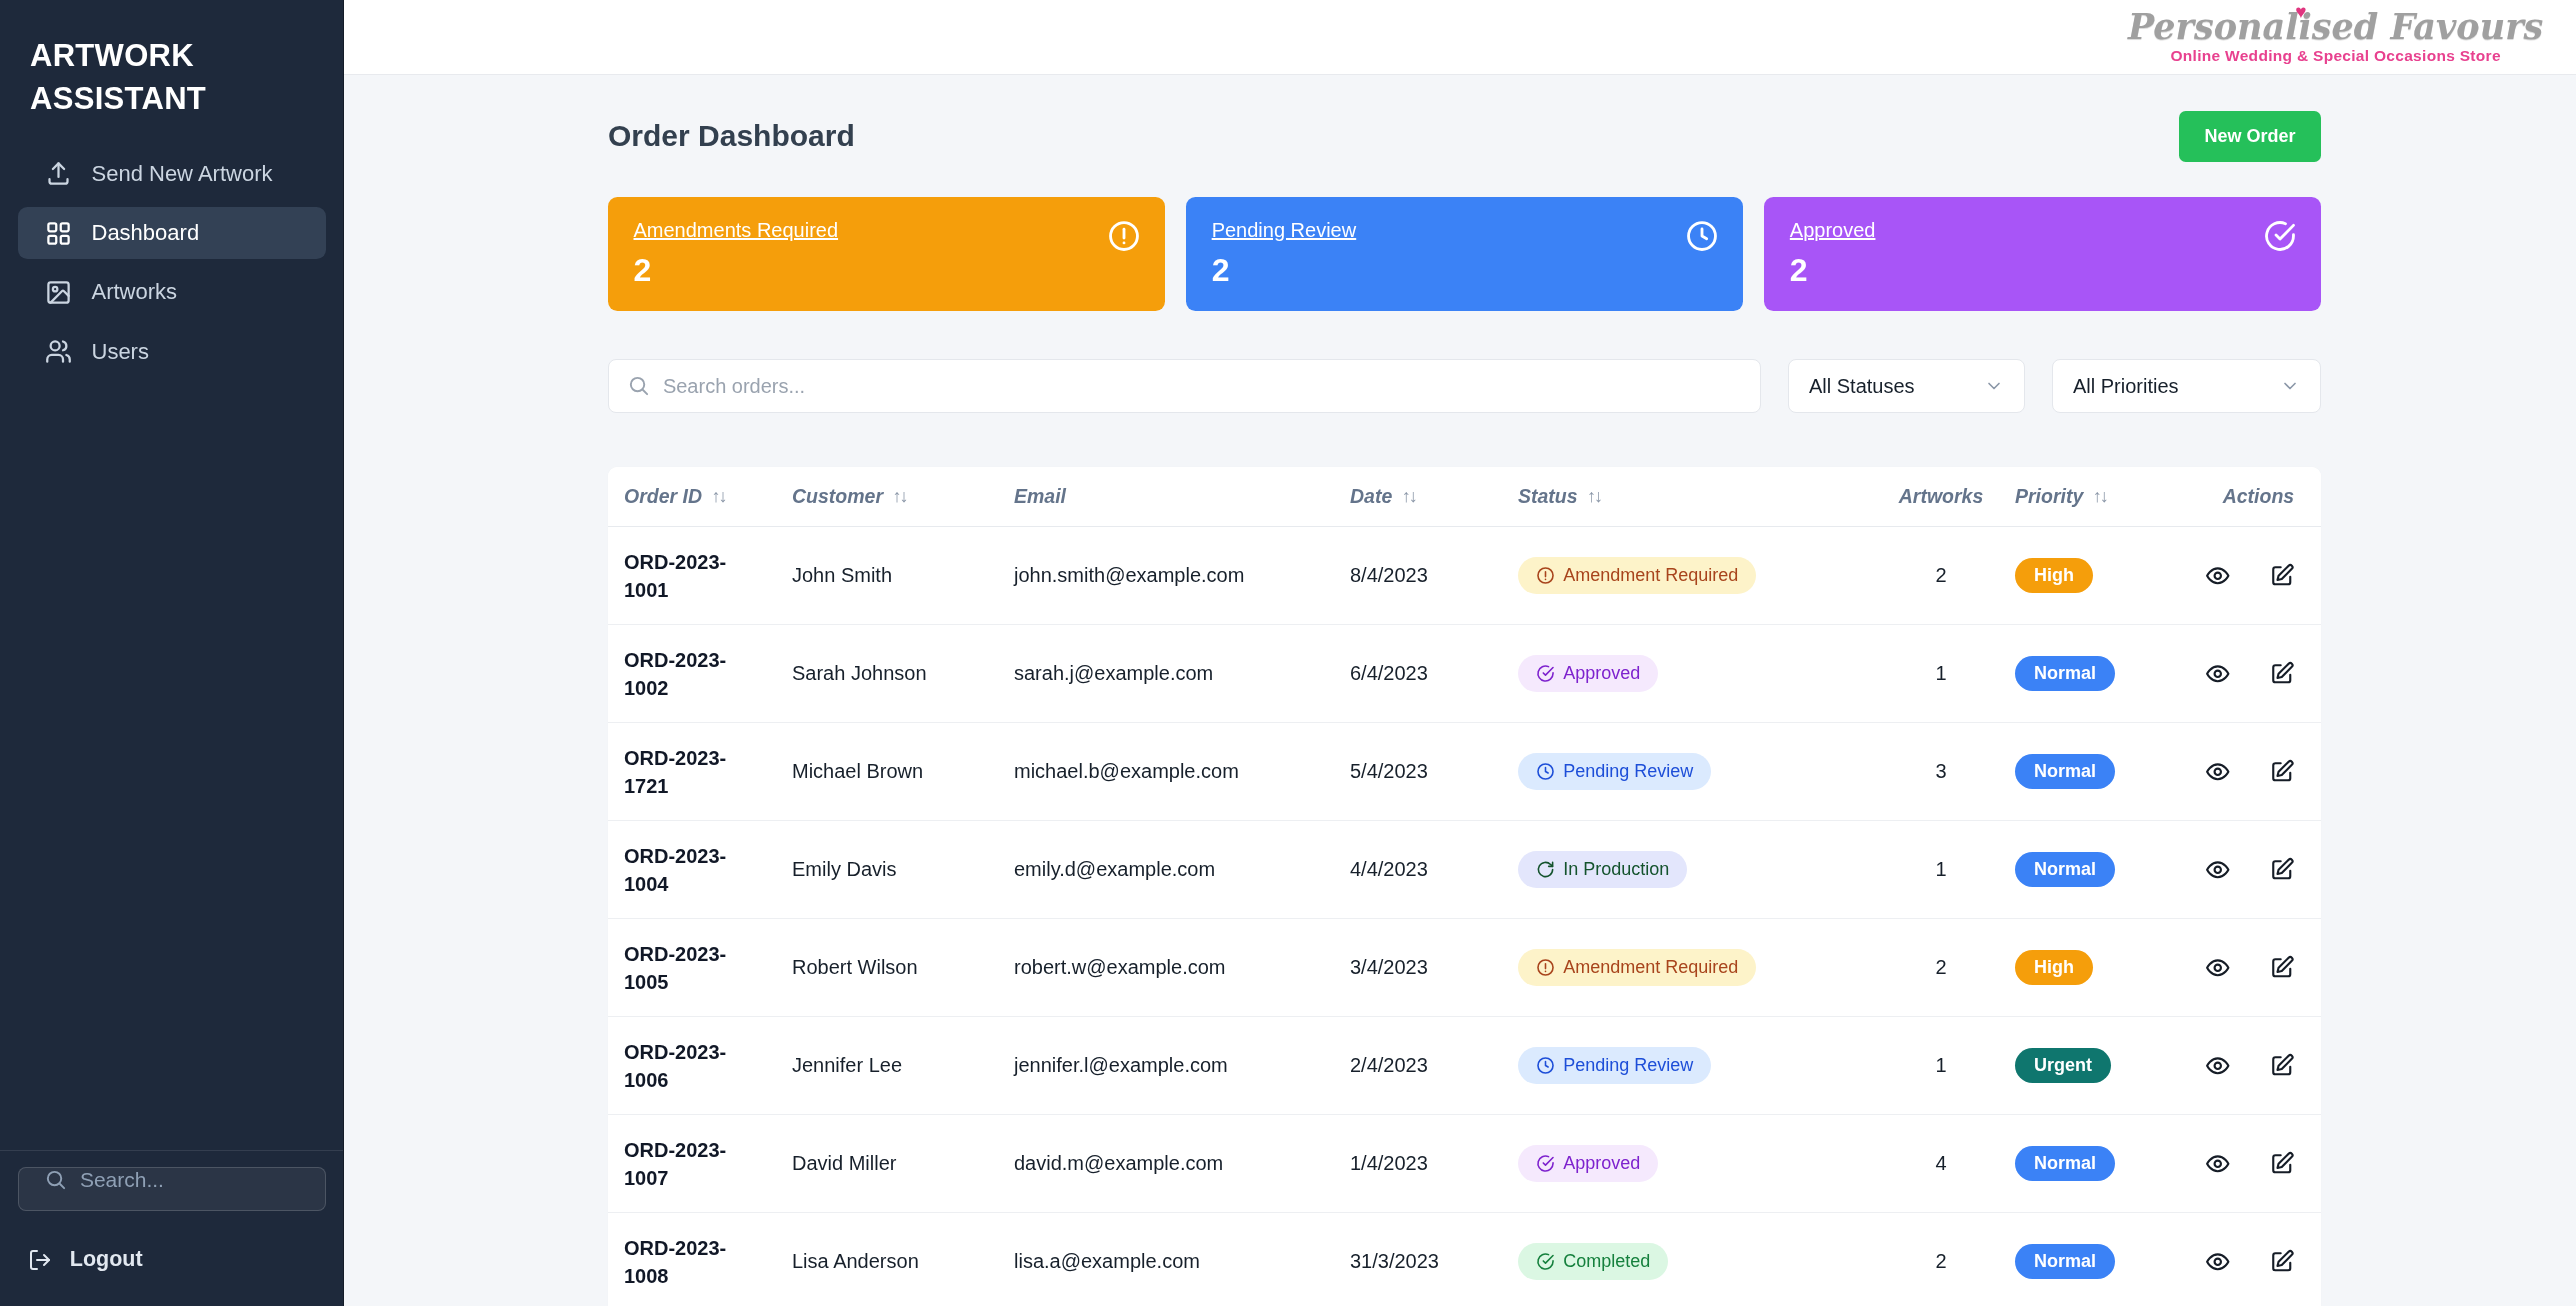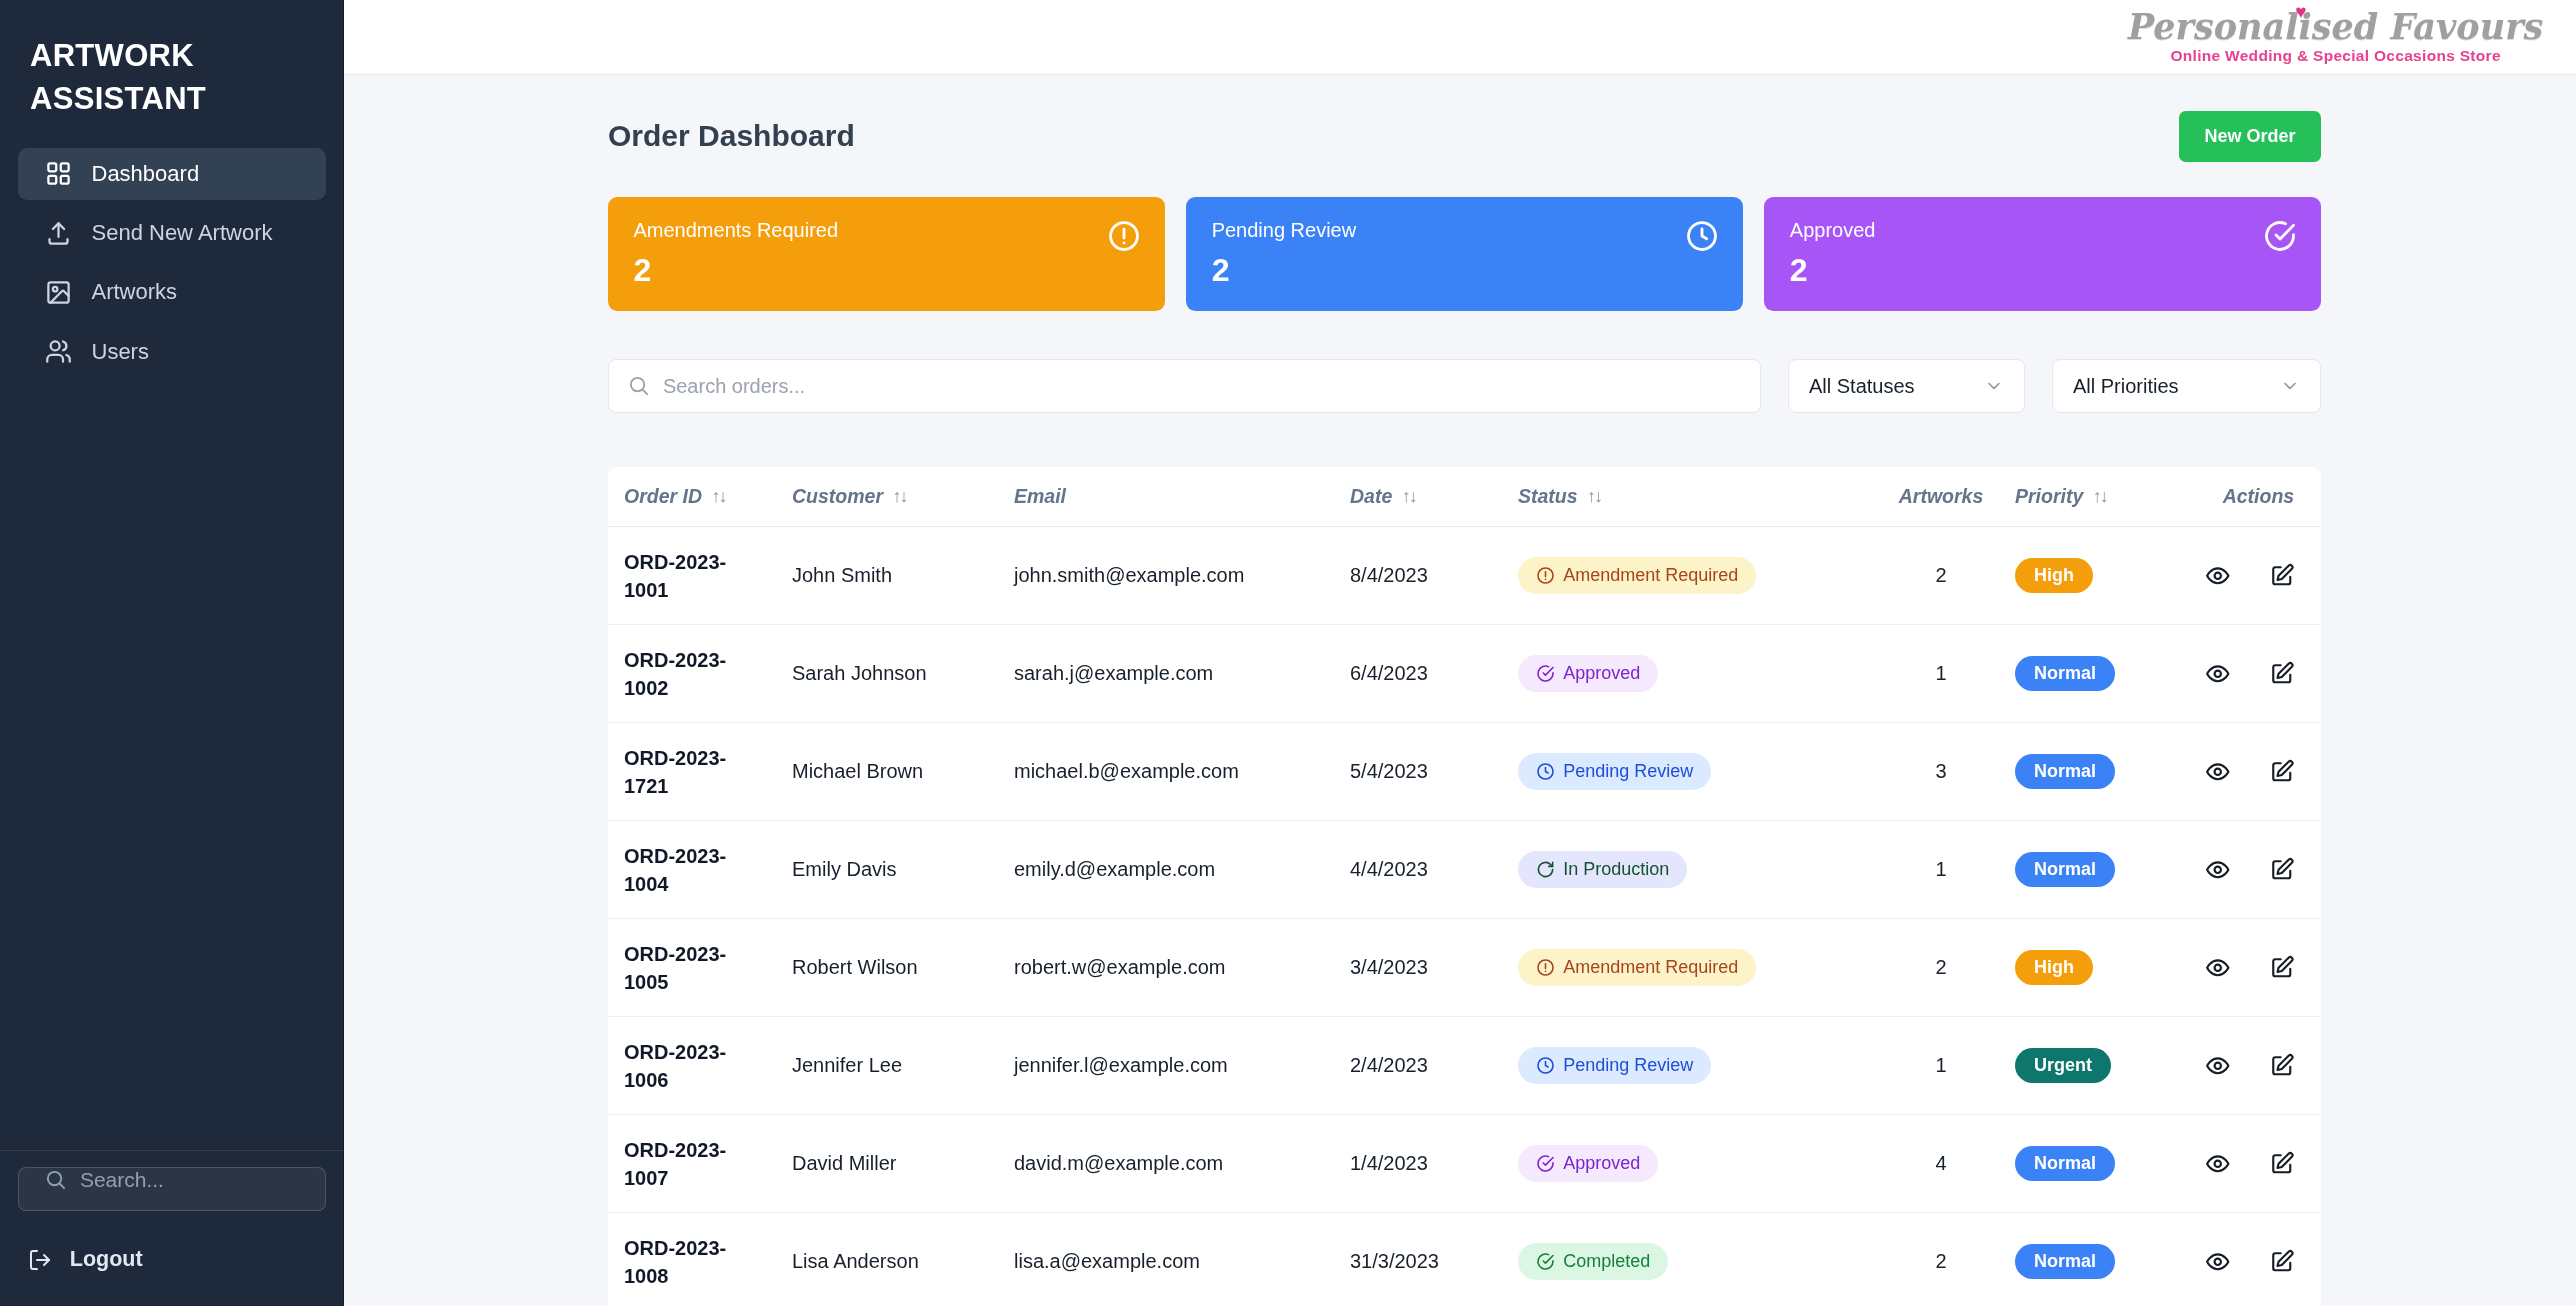--- a/index.html
+++ b/index.html
@@ -31,21 +31,21 @@
   .brand-heart { position:absolute; top:-8px; left:40%; color:#e0357f; font-size:19px; font-style:normal; }
 
   .content { flex:1; background:#f4f6f9; padding:32px 255px 0 264px; overflow:hidden; }
 
   .title-row { display:flex; align-items:center; justify-content:space-between; height:58px; }
   .page-title { font-size:30px; font-weight:700; color:#33404f; }
   .new-order-btn { border:none; background:#25c05a; color:#fff; font-size:18px; font-weight:600; padding:15px 25.5px; border-radius:6.7px; cursor:pointer; font-family:"Liberation Sans", sans-serif; }
 
   .stats-row { margin-top:32px; display:grid; grid-template-columns:repeat(3,1fr); gap:21.5px; }
   .stat-card { border-radius:9.4px; padding:21.5px 25.5px; color:#fff; position:relative; height:114px; }
-  .stat-label { font-size:20px; font-weight:500; }
+  .stat-label { font-size:20px; font-weight:500;text-decoration:underline; }
   .stat-value { font-size:32px; font-weight:700; margin-top:10.8px; }
   .stat-ic { position:absolute; top:21.5px; right:24px; }
   .stat-ic svg { width:34px; height:34px; }
 
   .filter-row { margin-top:48px; display:flex; gap:27px; }
   .search-box { flex:1; background:#fff; border:0.7px solid #e4e7ec; border-radius:8px; height:54px; display:flex; align-items:center; padding:0 17.5px; gap:13.4px; color:#9aa3af; }
   .search-box svg { width:23px; height:23px; flex-shrink:0; }
   .search-box input { border:none; outline:none; font-size:20px; color:#1f2937; width:100%; font-family:"Liberation Sans", sans-serif; }
   .search-box input::placeholder { color:#9aa3af; }
   .select { background:#fff; border:0.7px solid #e4e7ec; border-radius:8px; height:54px; display:flex; align-items:center; justify-content:space-between; padding:0 20px; font-size:20px; color:#17202b; cursor:pointer; }
@@ -72,40 +72,40 @@
   .priority-pill { display:inline-flex; padding:6.7px 19px; border-radius:671px; font-size:18px; font-weight:700; color:#fff; }
 </style>
 </head>
 <body>
 
 <div class="app">
 
   <aside class="sidebar">
     <div class="logo">ARTWORK ASSISTANT</div>
     <nav class="nav" id="nav">
+        <div class="nav-item">
+          <span class="nav-ic">
+            <svg viewBox="0 0 24 24" fill="none" stroke="currentColor" stroke-width="2" stroke-linecap="round" stroke-linejoin="round">
+              <path d="M4 17v2a2 2 0 0 0 2 2h12a2 2 0 0 0 2-2v-2"></path>
+              <polyline points="7 8 12 3 17 8"></polyline>
+              <line x1="12" y1="3" x2="12" y2="15"></line>
+            </svg>
+          </span>
+          <span>Send New Artwork</span>
+        </div>
         <div class="nav-item active">
           <span class="nav-ic">
             <svg viewBox="0 0 24 24" fill="none" stroke="currentColor" stroke-width="2" stroke-linecap="round" stroke-linejoin="round">
               <rect x="3" y="3" width="7" height="7" rx="1.5"></rect>
               <rect x="14" y="3" width="7" height="7" rx="1.5"></rect>
               <rect x="3" y="14" width="7" height="7" rx="1.5"></rect>
               <rect x="14" y="14" width="7" height="7" rx="1.5"></rect>
             </svg>
           </span>
           <span>Dashboard</span>
-        </div>
-        <div class="nav-item">
-          <span class="nav-ic">
-            <svg viewBox="0 0 24 24" fill="none" stroke="currentColor" stroke-width="2" stroke-linecap="round" stroke-linejoin="round">
-              <path d="M4 17v2a2 2 0 0 0 2 2h12a2 2 0 0 0 2-2v-2"></path>
-              <polyline points="7 8 12 3 17 8"></polyline>
-              <line x1="12" y1="3" x2="12" y2="15"></line>
-            </svg>
-          </span>
-          <span>Send New Artwork</span>
         </div>
         <div class="nav-item">
           <span class="nav-ic">
             <svg viewBox="0 0 24 24" fill="none" stroke="currentColor" stroke-width="2" stroke-linecap="round" stroke-linejoin="round">
               <rect x="3" y="3" width="18" height="18" rx="2"></rect>
               <circle cx="9" cy="9" r="2"></circle>
               <path d="m21 15-4.35-4.35a1 1 0 0 0-1.42 0L5 21"></path>
             </svg>
           </span>
           <span>Artworks</span>

